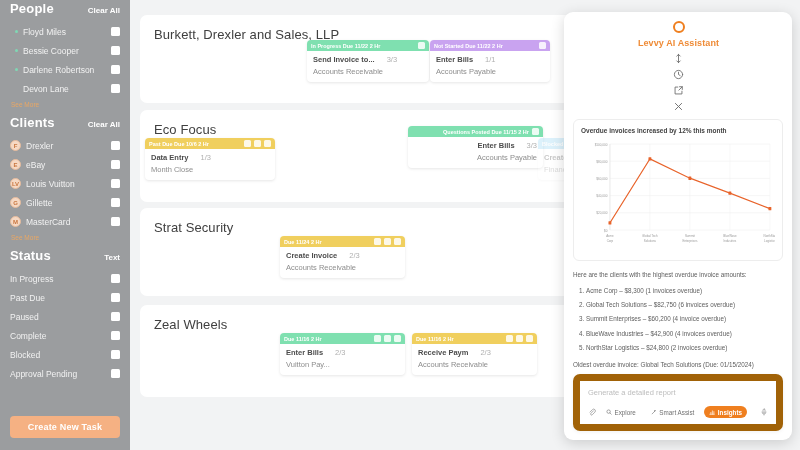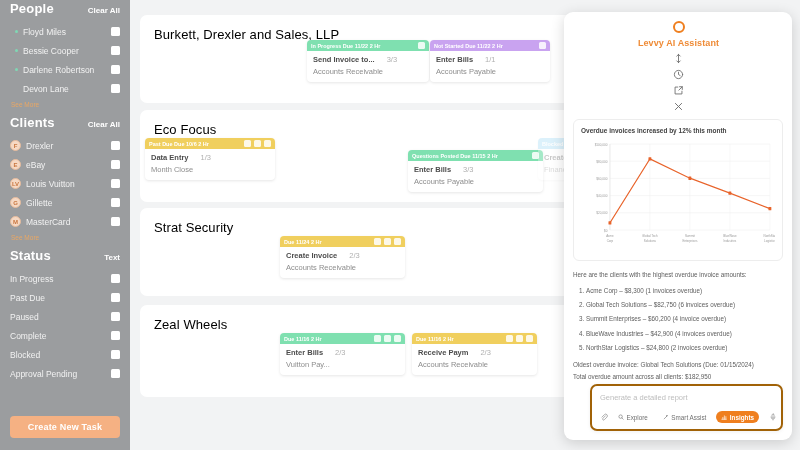--- a/index.html
+++ b/index.html
@@ -52,21 +52,21 @@
   
   #board {
     position:absolute; left:130px; top:0; width:670px; height:450px;
     background:#f2f3f4; overflow:hidden;
   }
   .group {
     position:absolute; left:10px; width:645px;
     background:#ffffff; border-radius:7px;
   }
   .group-title {
-    font-size:13px; color:#000000; padding:12px 0 0 14px; letter-spacing:.1px;
+    font-size:13px; color:#404040; padding:12px 0 0 14px; letter-spacing:.1px;
   }
   .card {
     position:absolute; background:#ffffff; border-radius:4px;
     box-shadow:0 1px 3px rgba(0,0,0,.10);
     overflow:hidden;
   }
   .card-bar {
     height:11px; display:flex; align-items:center; gap:3px;
     padding:0 4px; font-size:5.5px; font-weight:bold; color:#ffffff;
     white-space:nowrap;
@@ -109,21 +109,21 @@
 
   .msg { font-size:6.3px; color:#5d5d5d; line-height:1.55; margin-top:9px; }
   .msg ol { margin:6px 0 0 0; padding-left:13px; }
   .msg li { margin-bottom:4.5px; }
   .msg .sum { margin-top:7px; }
   .msg .sum div { margin-bottom:2.5px; }
   .divider { height:1px; background:#ececec; margin:9px 0 0 0; }
   .ask { font-size:6.3px; color:#5d5d5d; margin-top:8px; }
 
   .composer {
-    margin:0 9px 9px 26px; border:2px solid #a16207; border-radius:7px;
+    margin:0 9px 9px 9px; border:7px solid #a16207; border-radius:7px;
     box-shadow:0 1px 4px rgba(0,0,0,.06);
     padding:7px 8px 6px 8px; background:#fff;
   }
   .composer-input {
     font-size:7.5px; color:#bdbdbd; padding-bottom:9px;
   }
   .composer-row { display:flex; align-items:center; gap:5px; }
   .cbtn {
     display:flex; align-items:center; gap:2.5px;
     font-size:6.3px; color:#707070;
@@ -259,21 +259,21 @@
           <span style="flex: 1 1 0%; overflow: hidden;">Past Due  Due 10/6   2 Hr</span>
           <span class="bar-sq"></span>
           <span class="bar-sq"></span>
           <span class="bar-sq"></span>
         </div>
         <div class="card-body">
           <div class="card-t1">Data Entry<span class="frac">1/3</span></div>
           <div class="card-t2">Month Close</div>
         </div>
       </div>
-      <div class="card " style="left: 268px; top: 40px; width: 135px;">
+      <div class="card " style="left: 268px; top: 16px; width: 135px; text-align: right;">
         <div class="card-bar" style="background: rgb(127, 224, 176);">
           <span style="flex: 1 1 0%; overflow: hidden;">Questions Posted   Due 11/15   2 Hr</span>
           <span class="bar-sq"></span>
         </div>
         <div class="card-body">
           <div class="card-t1">Enter Bills<span class="frac">3/3</span></div>
           <div class="card-t2">Accounts Payable</div>
         </div>
       </div>
       <div class="card ghost" style="left: 398px; top: 28px; width: 120px;">

